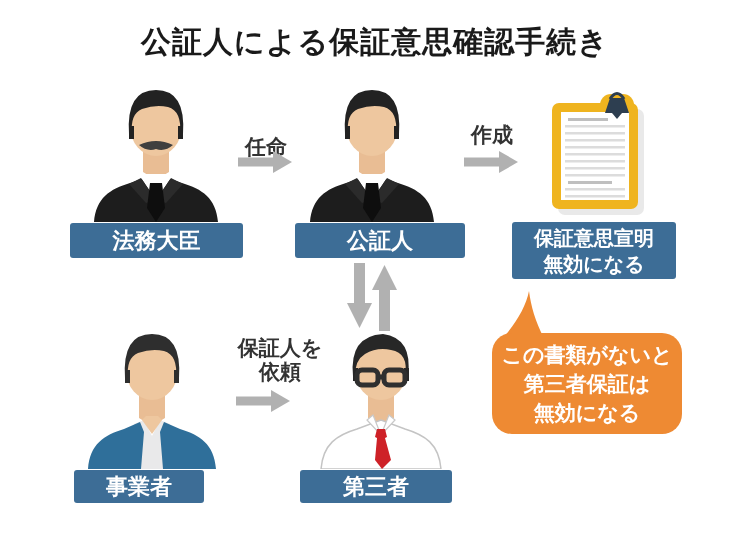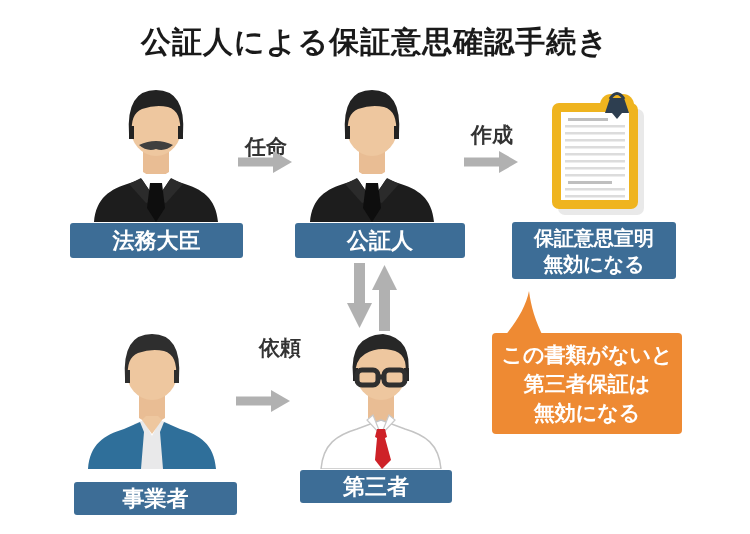--- a/index.html
+++ b/index.html
@@ -12,21 +12,21 @@
     font-size:30px;font-weight:700;color:#1a1a1a;letter-spacing:1px;
   }
   .label-box{
     position:absolute;background:#3d6d96;color:#ffffff;font-weight:700;
     border-radius:3px;display:flex;align-items:center;justify-content:center;
     text-align:center;
   }
   .box-minister{left:70px;top:223px;width:173px;height:35px;font-size:22px;}
   .box-notary{left:295px;top:223px;width:170px;height:35px;font-size:22px;}
   .box-cert{left:512px;top:222px;width:164px;height:57px;font-size:20px;line-height:26px;flex-direction:column;}
-  .box-business{left:74px;top:470px;width:163px;height:33px;font-size:22px;margin-top:12px;}
+  .box-business{left:74px;top:470px;width:130px;height:33px;font-size:22px;}
   .box-third{left:300px;top:470px;width:152px;height:33px;font-size:22px;}
   .figure{position:absolute;}
   .fig-minister{left:86px;top:88px;}
   .fig-notary{left:302px;top:88px;}
   .fig-business{left:82px;top:332px;}
   .fig-third{left:311px;top:332px;}
   .arrow-label{
     position:absolute;color:#333333;font-weight:700;text-align:center;
   }
   .lbl-appoint{left:232px;top:121px;width:68px;font-size:21px;margin-top:12px;}
@@ -37,21 +37,21 @@
     text-shadow:0 0 3px #fff,0 0 3px #fff,0 0 5px #fff,0 0 5px #fff;
   }
   .harrow{position:absolute;}
   .arr-appoint{left:238px;top:151px;}
   .arr-create{left:464px;top:151px;}
   .arr-request{left:236px;top:390px;}
   .varrows{position:absolute;left:347px;top:263px;}
   .clipboard{position:absolute;left:544px;top:92px;}
   .callout{
     position:absolute;left:492px;top:333px;width:190px;height:101px;
-    background:#ee8a33;border-radius:4px;color:#ffffff;font-weight:700;
+    background:#ee8a33;border-radius:20px;color:#ffffff;font-weight:700;
     font-size:21px;line-height:29px;text-align:center;
     display:flex;flex-direction:column;justify-content:center;
   }
   .callout-tail{position:absolute;left:498px;top:289px;}
   .line{display:block;}
 </style>
 </head>
 <body>
 
 <div class="canvas">
@@ -173,20 +173,21 @@
       </g>
       <path d="M10 137 C12 112 26 103 46 97 L70 88 L94 97 C114 103 128 112 130 137 Z" fill="#ffffff" stroke="#c4c4c4" stroke-width="1.5"></path>
       <path d="M56 88 L70 103 L62 83 Z" fill="#ffffff" stroke="#c9c9c9" stroke-width="1.2"></path>
       <path d="M84 88 L70 103 L78 83 Z" fill="#ffffff" stroke="#c9c9c9" stroke-width="1.2"></path>
       <path d="M66 97 H74 L76 105 L70 108 L64 105 Z" fill="#ce2127"></path>
       <path d="M66 106 L74 106 L80 128 L71 137 L64 128 Z" fill="#ce2127"></path>
     </svg>
   </div>
 
   <div class="arrow-label lbl-request">
+    <span class="line">保証人を</span>
     <span class="line">依頼</span>
   </div>
   <div class="harrow arr-request">
     <svg width="54" height="22" viewBox="0 0 54 22">
       <rect x="0" y="6.5" width="35" height="9" fill="#b1b1b1"></rect>
       <polygon points="35,0 54,11 35,22" fill="#b1b1b1"></polygon>
     </svg>
   </div>
 
   <div class="label-box box-business">事業者</div>

